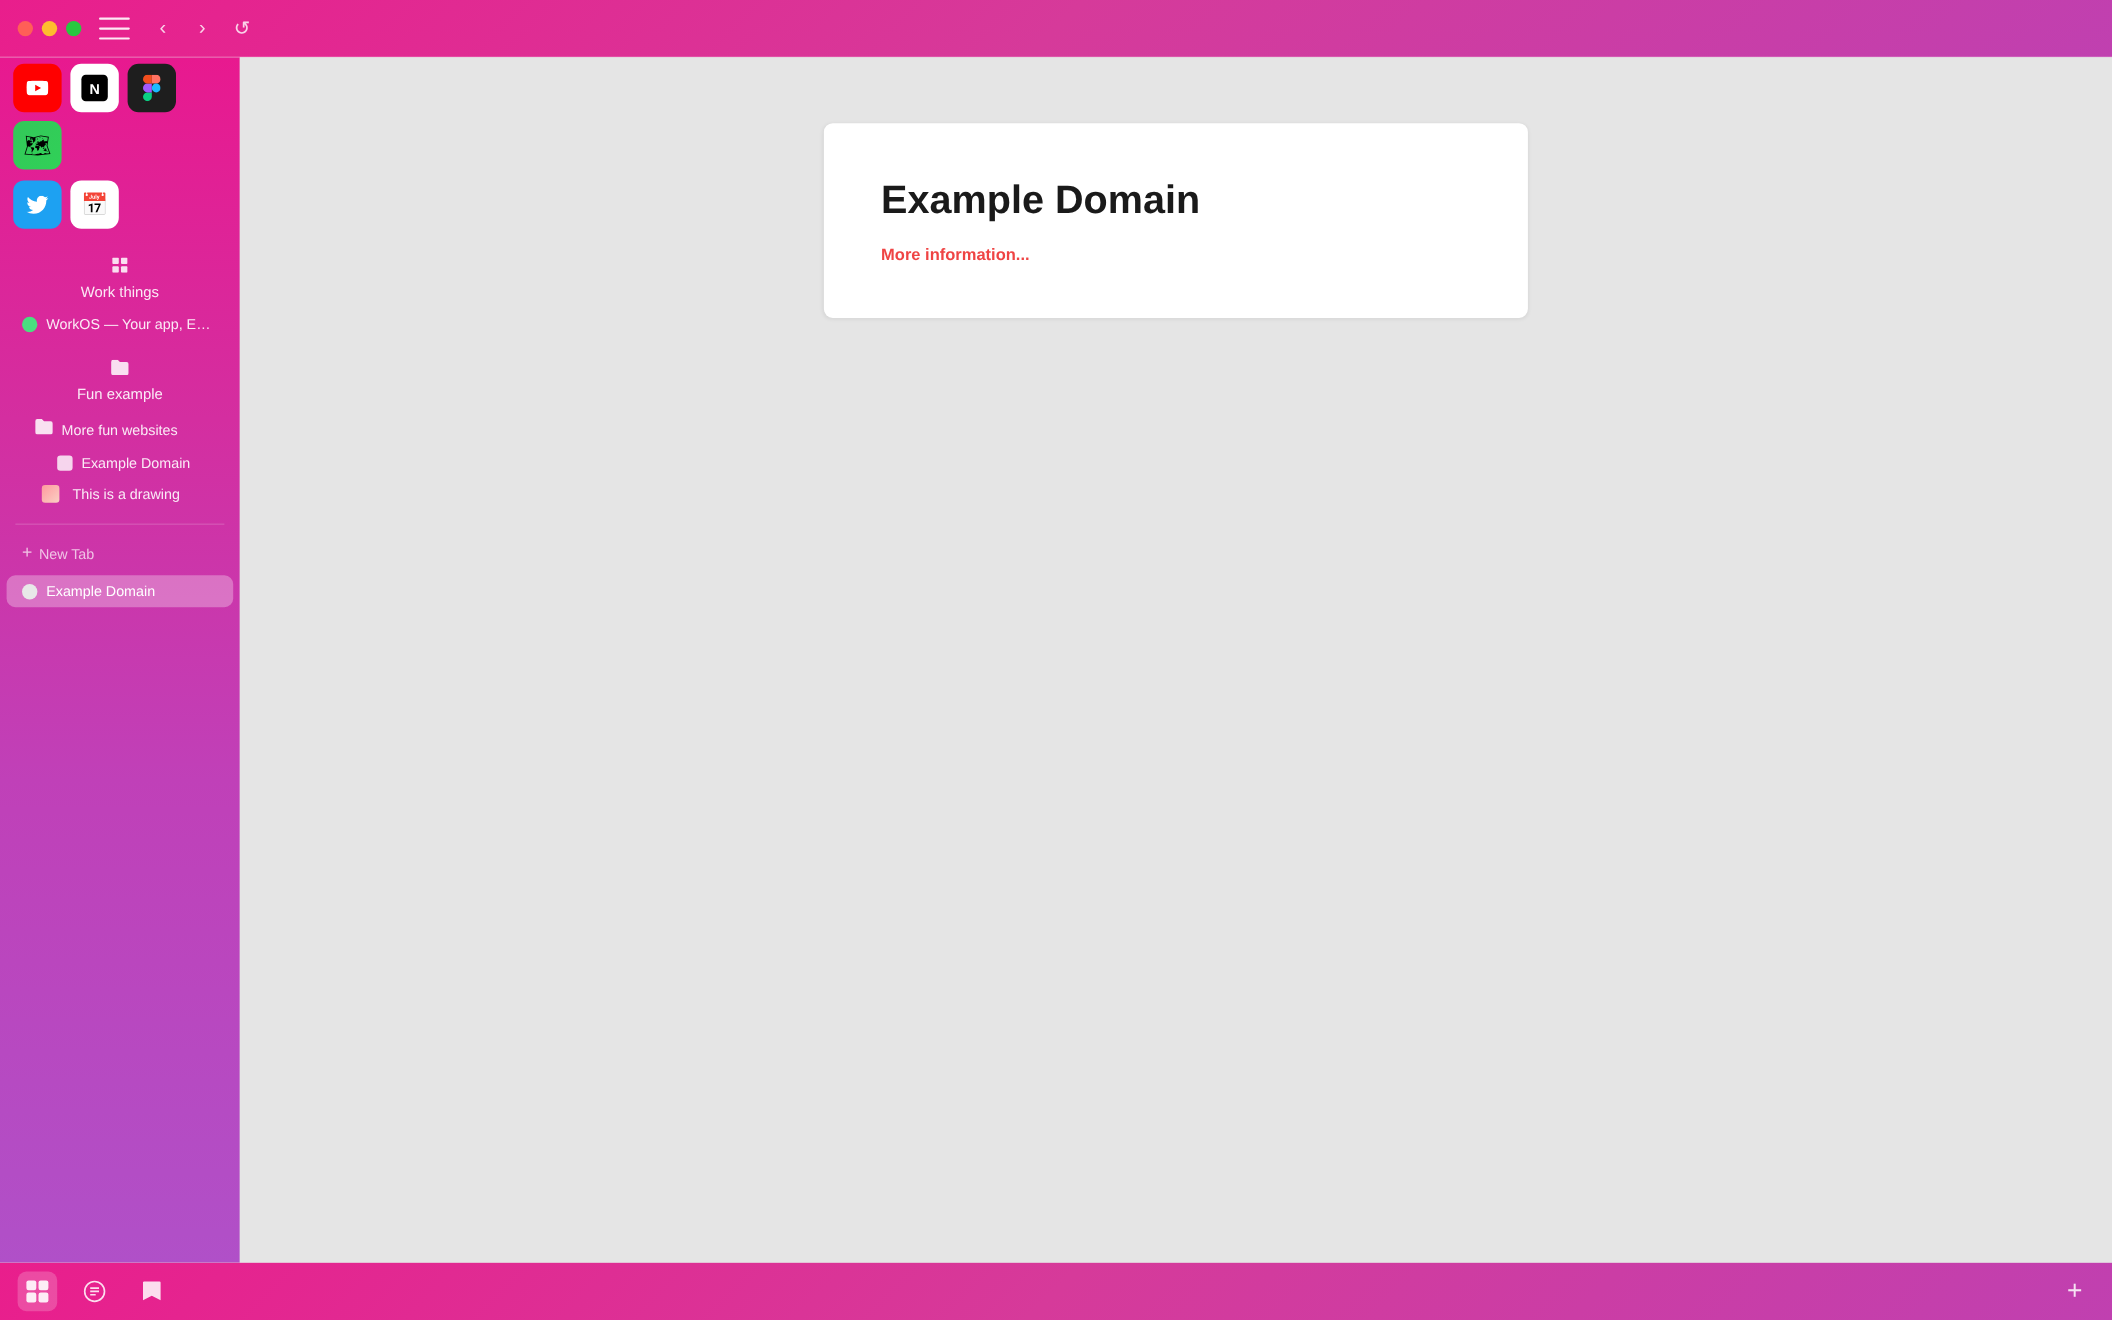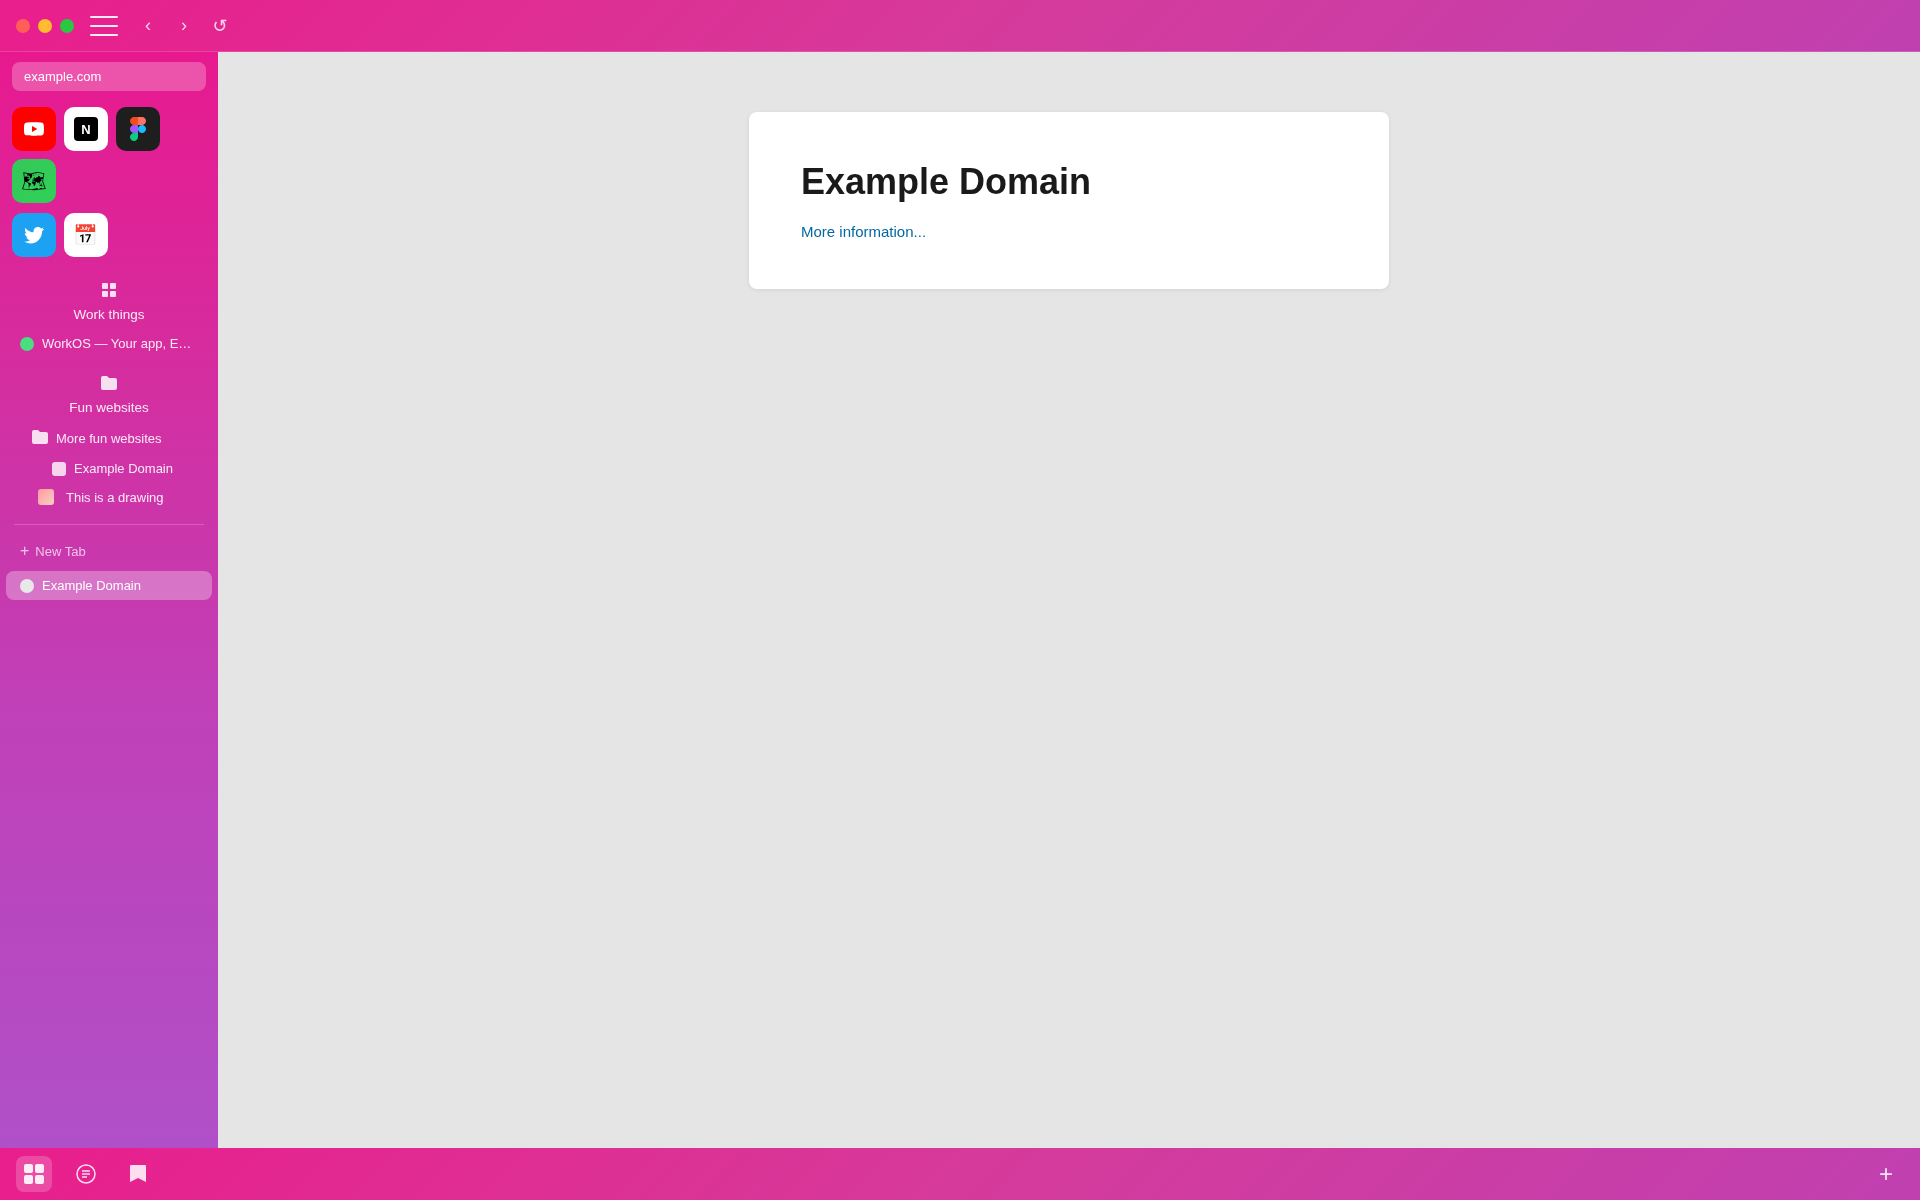--- a/index.html
+++ b/index.html
@@ -334,23 +334,24 @@
     }
 
     .card-body {
       font-size: 15px;
       color: #333;
       line-height: 1.6;
       margin-bottom: 20px;
     }
 
     .card-link {
-      color: #0369a1;
+      color: #ef4444;
       text-decoration: none;
       font-size: 15px;
+      font-weight: bold;
     }
 
     
     .notion-icon {
       width: 24px;
       height: 24px;
       background: black;
       border-radius: 4px;
       display: flex;
       align-items: center;
@@ -413,25 +414,20 @@
     <button class="nav-btn">‹</button>
     <button class="nav-btn">›</button>
     <button class="nav-btn">↺</button>
   </div>
 </div>
 
 <div class="main-layout">
 
   <div class="sidebar">
 
-    <div class="address-bar-container">
-      <div class="address-bar">
-        <span class="address-bar-text">example.com</span>
-      </div>
-    </div>
 
     <div class="bookmarks-row">
       <div class="bookmark-icon youtube">
         <svg width="20" height="14" viewBox="0 0 20 14" fill="white">
           <path d="M19.6 2.2C19.4 1.5 18.8.9 18.1.7 16.5.3 10 .3 10 .3S3.5.3 1.9.7C1.2.9.6 1.5.4 2.2.0 3.8 0 7 0 7s0 3.2.4 4.8c.2.7.8 1.3 1.5 1.5C3.5 13.7 10 13.7 10 13.7s6.5 0 8.1-.4c.7-.2 1.3-.8 1.5-1.5.4-1.6.4-4.8.4-4.8s0-3.2-.4-4.8zM8 10V4l5.3 3L8 10z"></path>
         </svg>
       </div>
       <div class="bookmark-icon notion">
         <div class="notion-icon">N</div>
       </div>
@@ -479,21 +475,21 @@
       </div>
     </div>
 
     <div class="sidebar-section">
       <div class="sidebar-group-header">
         <div class="sidebar-group-icon">
           <svg width="16" height="14" viewBox="0 0 16 14" fill="rgba(255,255,255,0.85)">
             <path d="M0 2a2 2 0 012-2h4l2 2h6a2 2 0 012 2v8a2 2 0 01-2 2H2a2 2 0 01-2-2V2z"></path>
           </svg>
         </div>
-        <span class="sidebar-group-label">Fun websites</span>
+        <span class="sidebar-group-label">Fun example</span>
       </div>
 
       <div class="subfolder-item">
         <span class="subfolder-icon" style="color:rgba(255,255,255,0.85);">
           <svg width="16" height="14" viewBox="0 0 16 14" fill="rgba(255,255,255,0.85)">
             <path d="M0 2a2 2 0 012-2h4l2 2h6a2 2 0 012 2v8a2 2 0 01-2 2H2a2 2 0 01-2-2V2z"></path>
           </svg>
         </span>
         <span class="sidebar-item-label">More fun websites</span>
       </div>

